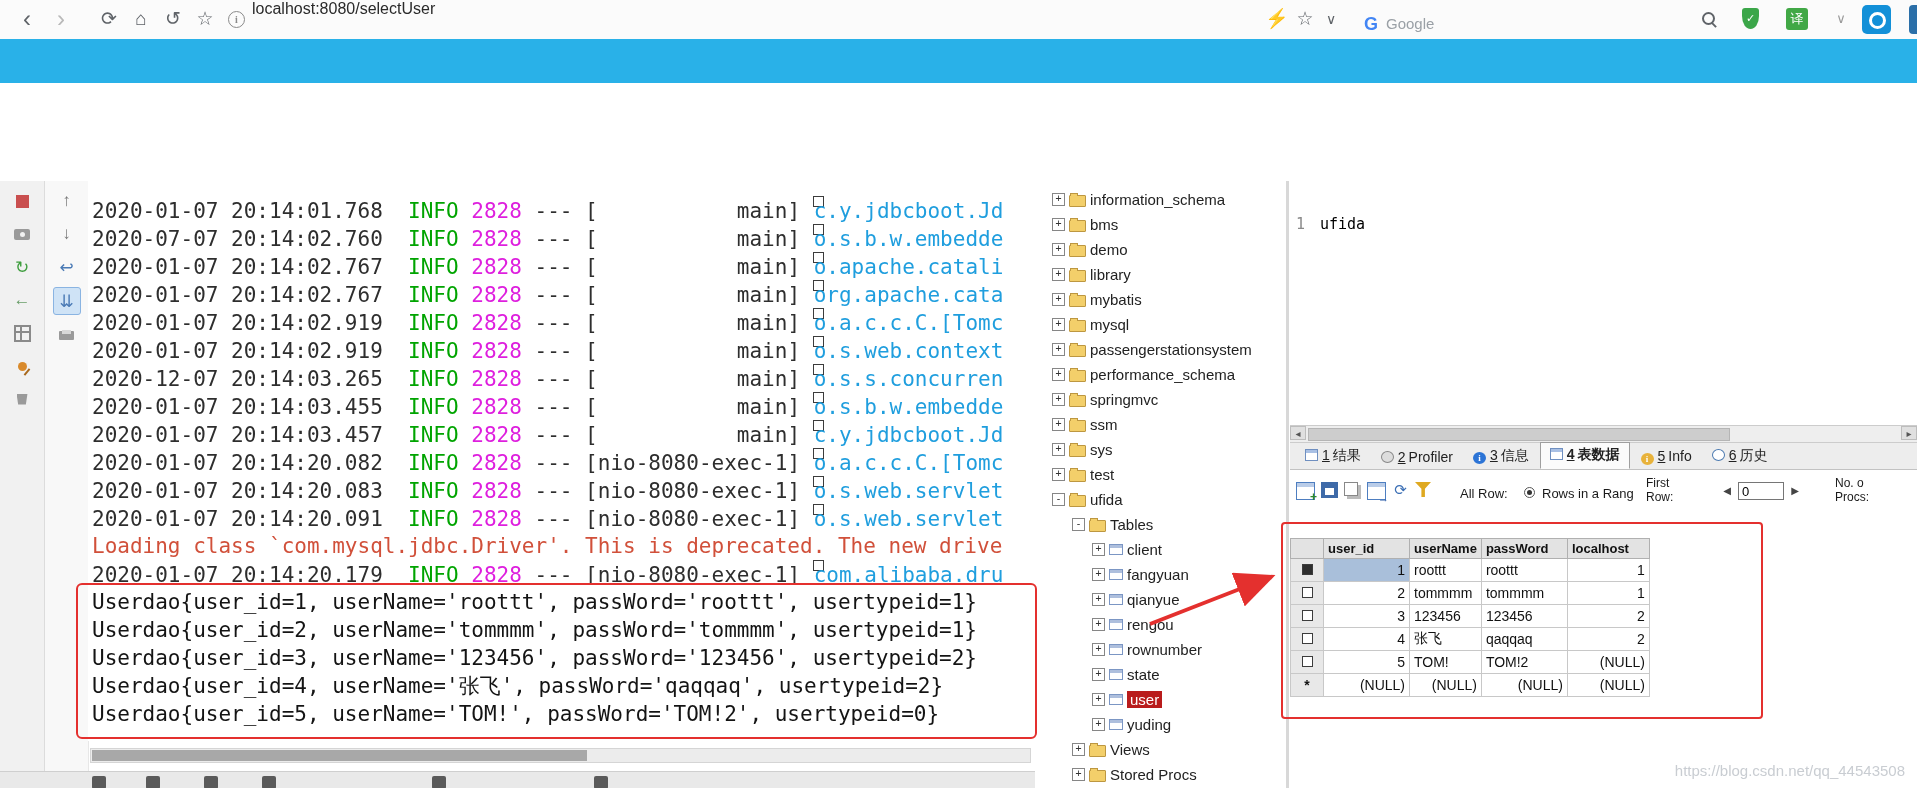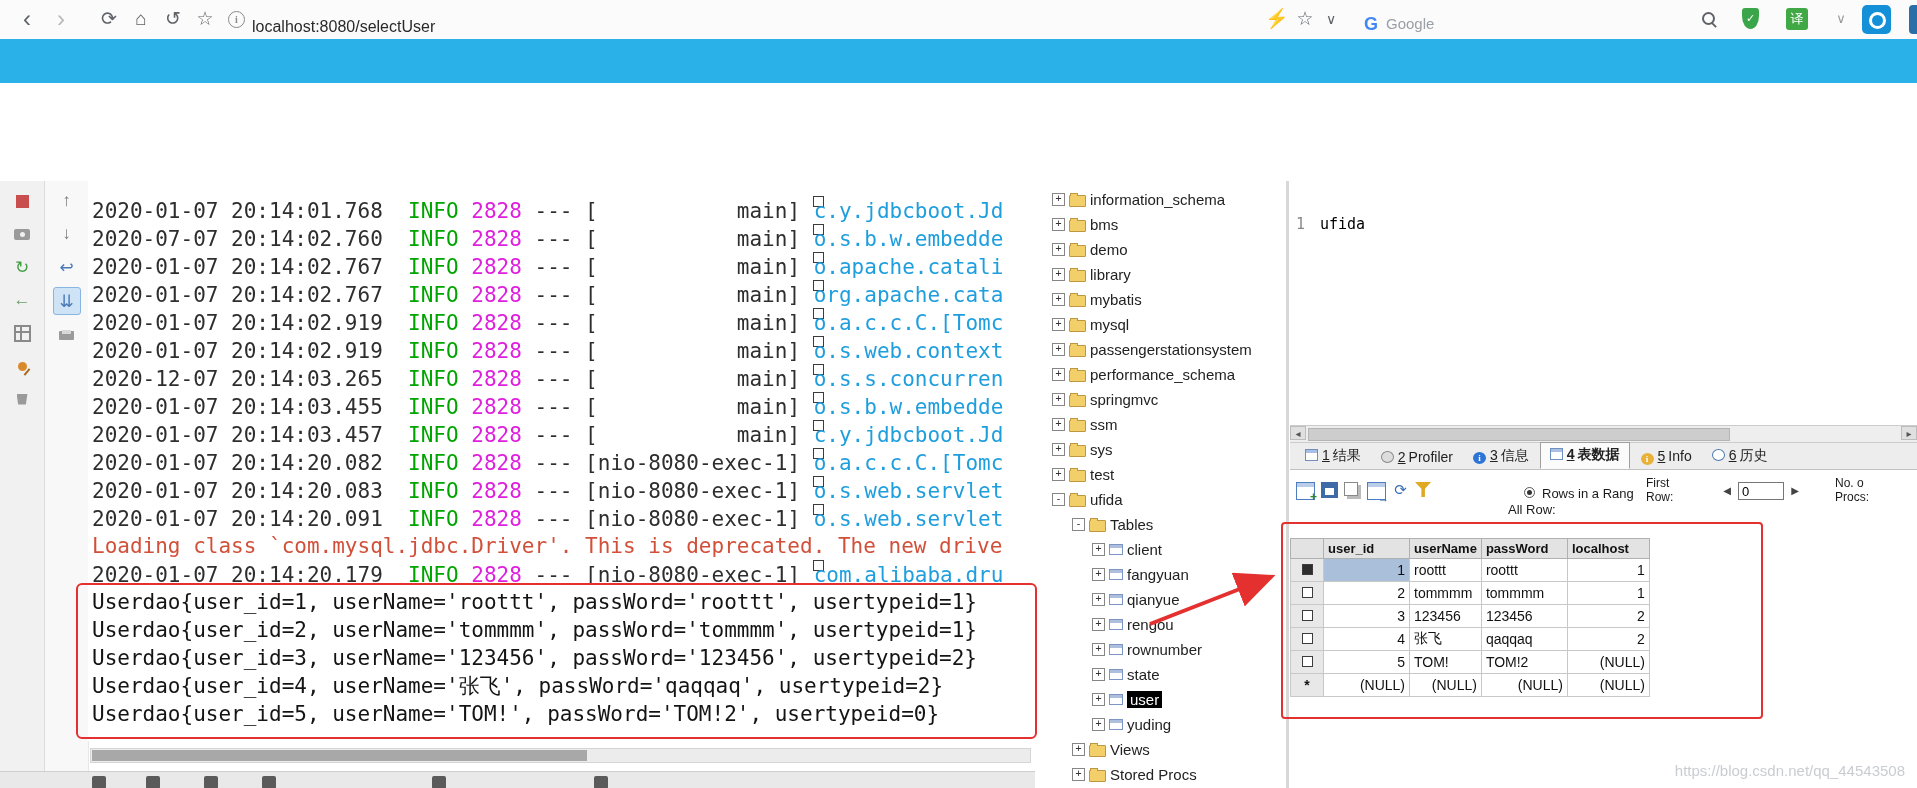--- a/index.html
+++ b/index.html
@@ -6,21 +6,21 @@
   .stage{position:relative;width:1917px;height:788px;overflow:hidden;background:#fff;
          font-family:"Liberation Sans",sans-serif;}
 
   
   .browser-bar{position:absolute;left:0;top:0;width:1917px;height:39px;background:#fbfbfb;
                border-bottom:1px solid #e4e4e4;}
   .bicon{position:absolute;top:6px;font-size:19px;color:#5f6368;width:26px;height:26px;
          text-align:center;line-height:26px;cursor:default;}
   .info-circle{position:absolute;top:11px;width:15px;height:15px;border:1.5px solid #8a8a8a;
                border-radius:50%;color:#8a8a8a;font:bold 10px/15px "Liberation Serif",serif;text-align:center;}
-  .url-text{position:absolute;top:18px;font-size:16px;color:#2a2a2a;}
+  .url-text{position:absolute;top:0;font-size:16px;color:#2a2a2a;}
   .google-g{position:absolute;top:8px;font:bold 18px/24px "Liberation Sans",sans-serif;color:#4285f4;}
   .google-label{position:absolute;top:11px;font-size:15px;color:#9aa0a6;}
   .magnifier{position:absolute;top:10px;width:18px;height:18px;}
   .magnifier::before{content:"";position:absolute;left:2px;top:2px;width:9px;height:9px;
                      border:2px solid #5f6368;border-radius:50%;}
   .magnifier::after{content:"";position:absolute;left:13px;top:12px;width:2px;height:6px;
                     background:#5f6368;transform:rotate(-45deg);}
   .shield{position:absolute;top:8px;width:17px;height:21px;background:#3ba649;
           border-radius:3px 3px 50% 50%/3px 3px 62% 62%;text-align:center;}
   .shield span{color:#fff;font-size:11px;line-height:19px;}
@@ -82,21 +82,21 @@
   .splitter{position:absolute;left:1286px;top:181px;width:3px;bottom:0;background:#d8d8d8;}
   .tree-row{height:25px;display:flex;align-items:center;gap:4px;font-size:15px;color:#222;}
   .exp{flex:0 0 11px;width:11px;height:11px;border:1px solid #868686;background:#fff;
        font:10px/9px "DejaVu Sans Mono",monospace;text-align:center;color:#333;box-sizing:content-box;}
   .folder-icon{flex:0 0 15px;width:15px;height:10px;background:#f3cf6a;border:1px solid #bd9741;
                border-radius:1px;position:relative;margin-top:2px;}
   .folder-icon::before{content:"";position:absolute;top:-3px;left:0;width:6px;height:2px;
                        background:#f3cf6a;border:1px solid #bd9741;border-bottom:none;}
   .tbl-icon{flex:0 0 14px;width:14px;height:11px;border:1px solid #7b96c4;
             background:linear-gradient(180deg,#aebfdd 0 3px,#fff 3px);box-sizing:border-box;}
-  .tree-label.sel{background:#000000;color:#fff;padding:0 3px;}
+  .tree-label.sel{background:#b91c1c;color:#fff;padding:0 3px;}
 
   
   .db-main{position:absolute;left:1290px;top:181px;right:0;bottom:0;background:#fff;}
   .hint{position:absolute;left:6px;top:5px;font-size:13px;color:#1a1a1a;white-space:nowrap;}
   .query-line{position:absolute;left:6px;top:34px;font:15px/18px "DejaVu Sans Mono",monospace;color:#000;}
   .query-line .ln{display:inline-block;width:24px;color:#8a8a8a;}
   .editor-scrollbar{position:absolute;left:0;right:0;top:244px;height:16px;background:#eeeeee;
                     border-top:1px solid #cccccc;border-bottom:1px solid #cccccc;}
   .sb-arrow{position:absolute;top:0;width:16px;height:14px;background:#e0e0e0;border:1px solid #bdbdbd;
             font-size:10px;line-height:13px;text-align:center;color:#555;box-sizing:border-box;}
@@ -377,21 +377,21 @@
 
     <div class="grid-toolbar">
       <div class="gt-icons" id="gt-icons">
           <span class="gt gt-grid-green"></span>
           <span class="gt gt-save"></span>
           <span class="gt gt-copy"></span>
           <span class="gt gt-grid-arrow"></span>
           <span class="gt" style="color: rgb(59, 111, 181); font-size: 15px;">⟳</span>
           <span class="gt gt-funnel"></span>
         </div>
-      <span class="gt-label" style="left:170px;top:32px;margin-left:48px;">All Row:</span>
+      <span class="gt-label" style="left:170px;top:16px;">All Row:</span>
       <span class="radio sel" style="left:234px;top:17px;"></span>
       <span class="gt-label" style="left:252px;top:16px;">Rows in a Rang</span>
       <span class="gt-label small2" style="left:356px;top:7px;">First</span>
       <span class="gt-label small2" style="left:356px;top:21px;">Row:</span>
       <span class="pager-btn" style="left:430px;top:13px;">◀</span>
       <input class="first-row-input" style="left: 448px; top: 12px;" value="0">
       <span class="pager-btn" style="left:498px;top:13px;">▶</span>
       <span class="gt-label small2" style="left:545px;top:7px;">No. o</span>
       <span class="gt-label small2" style="left:545px;top:21px;">Procs:</span>
     </div>

